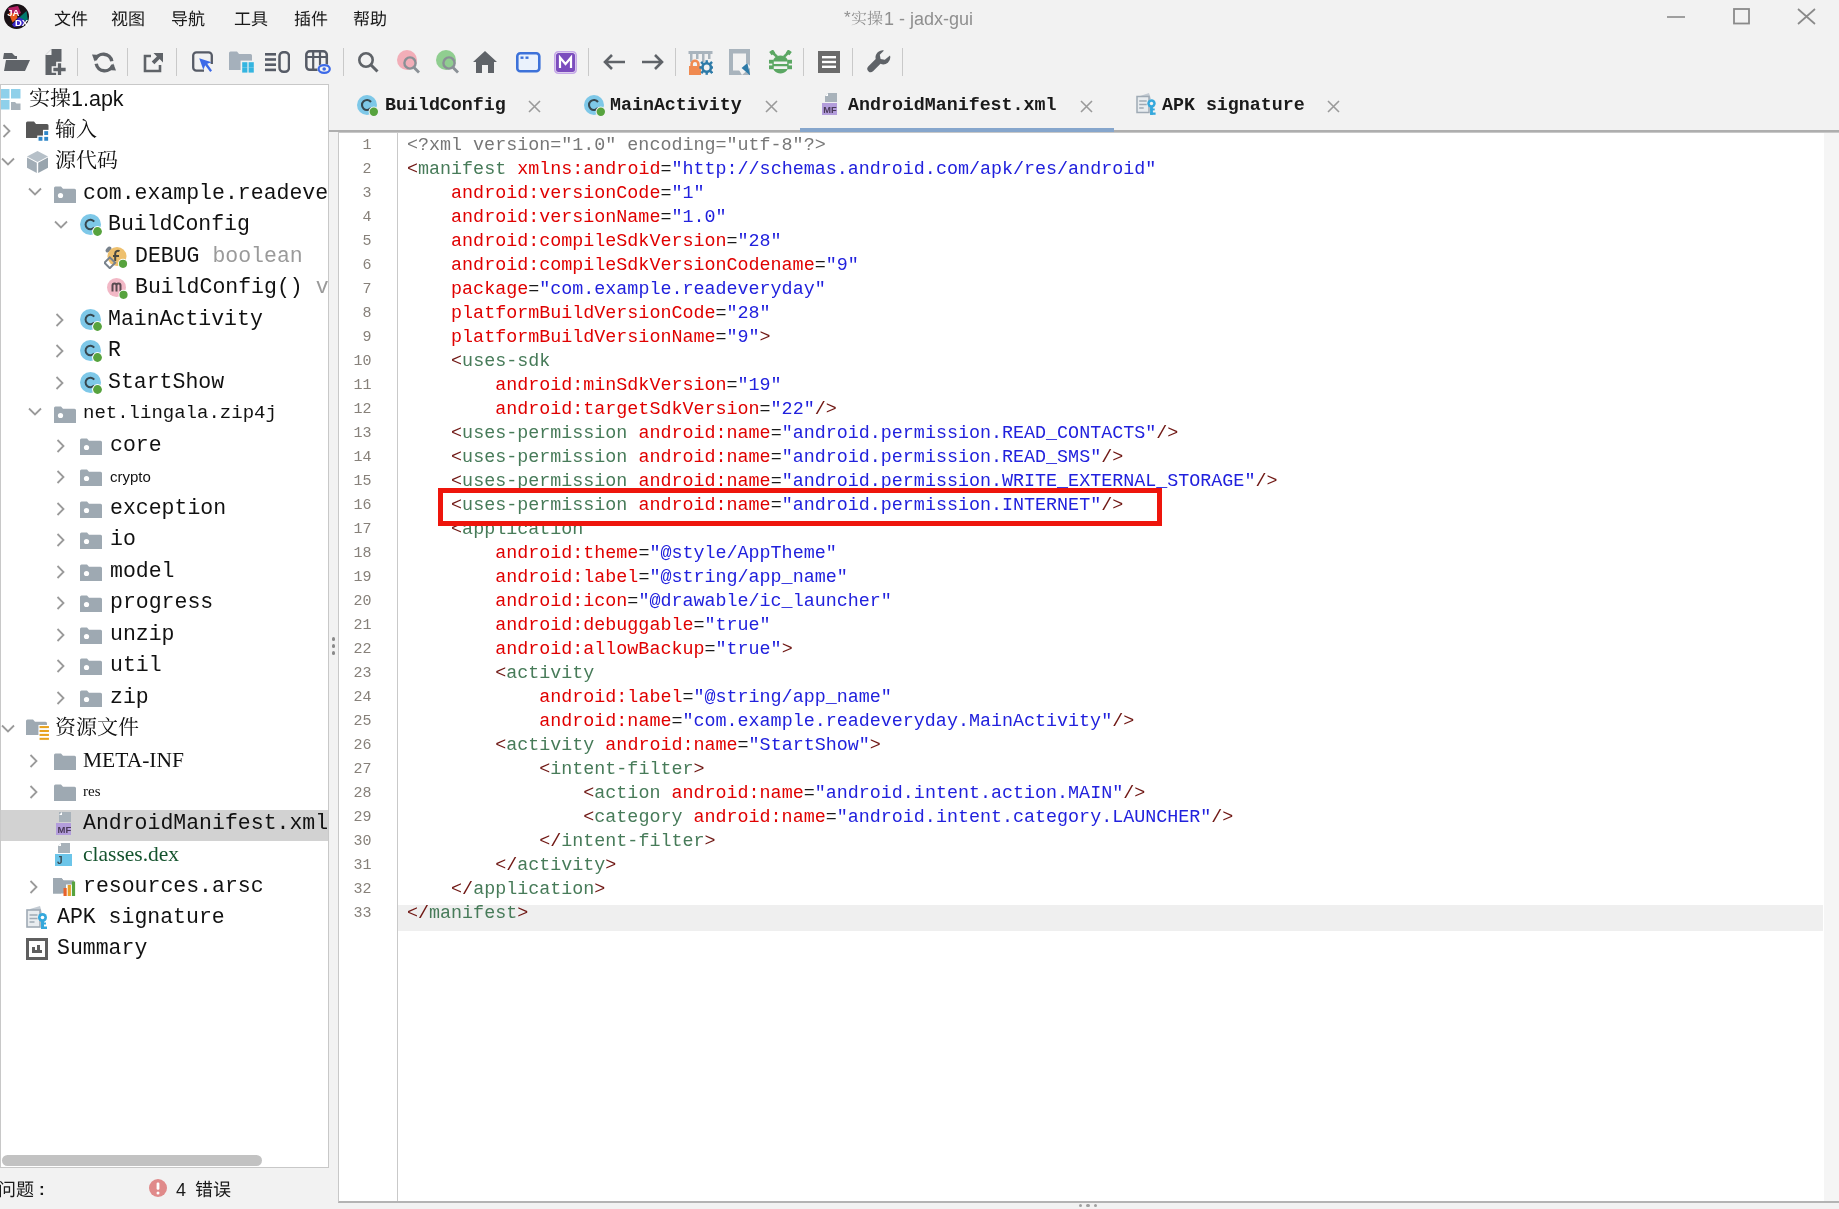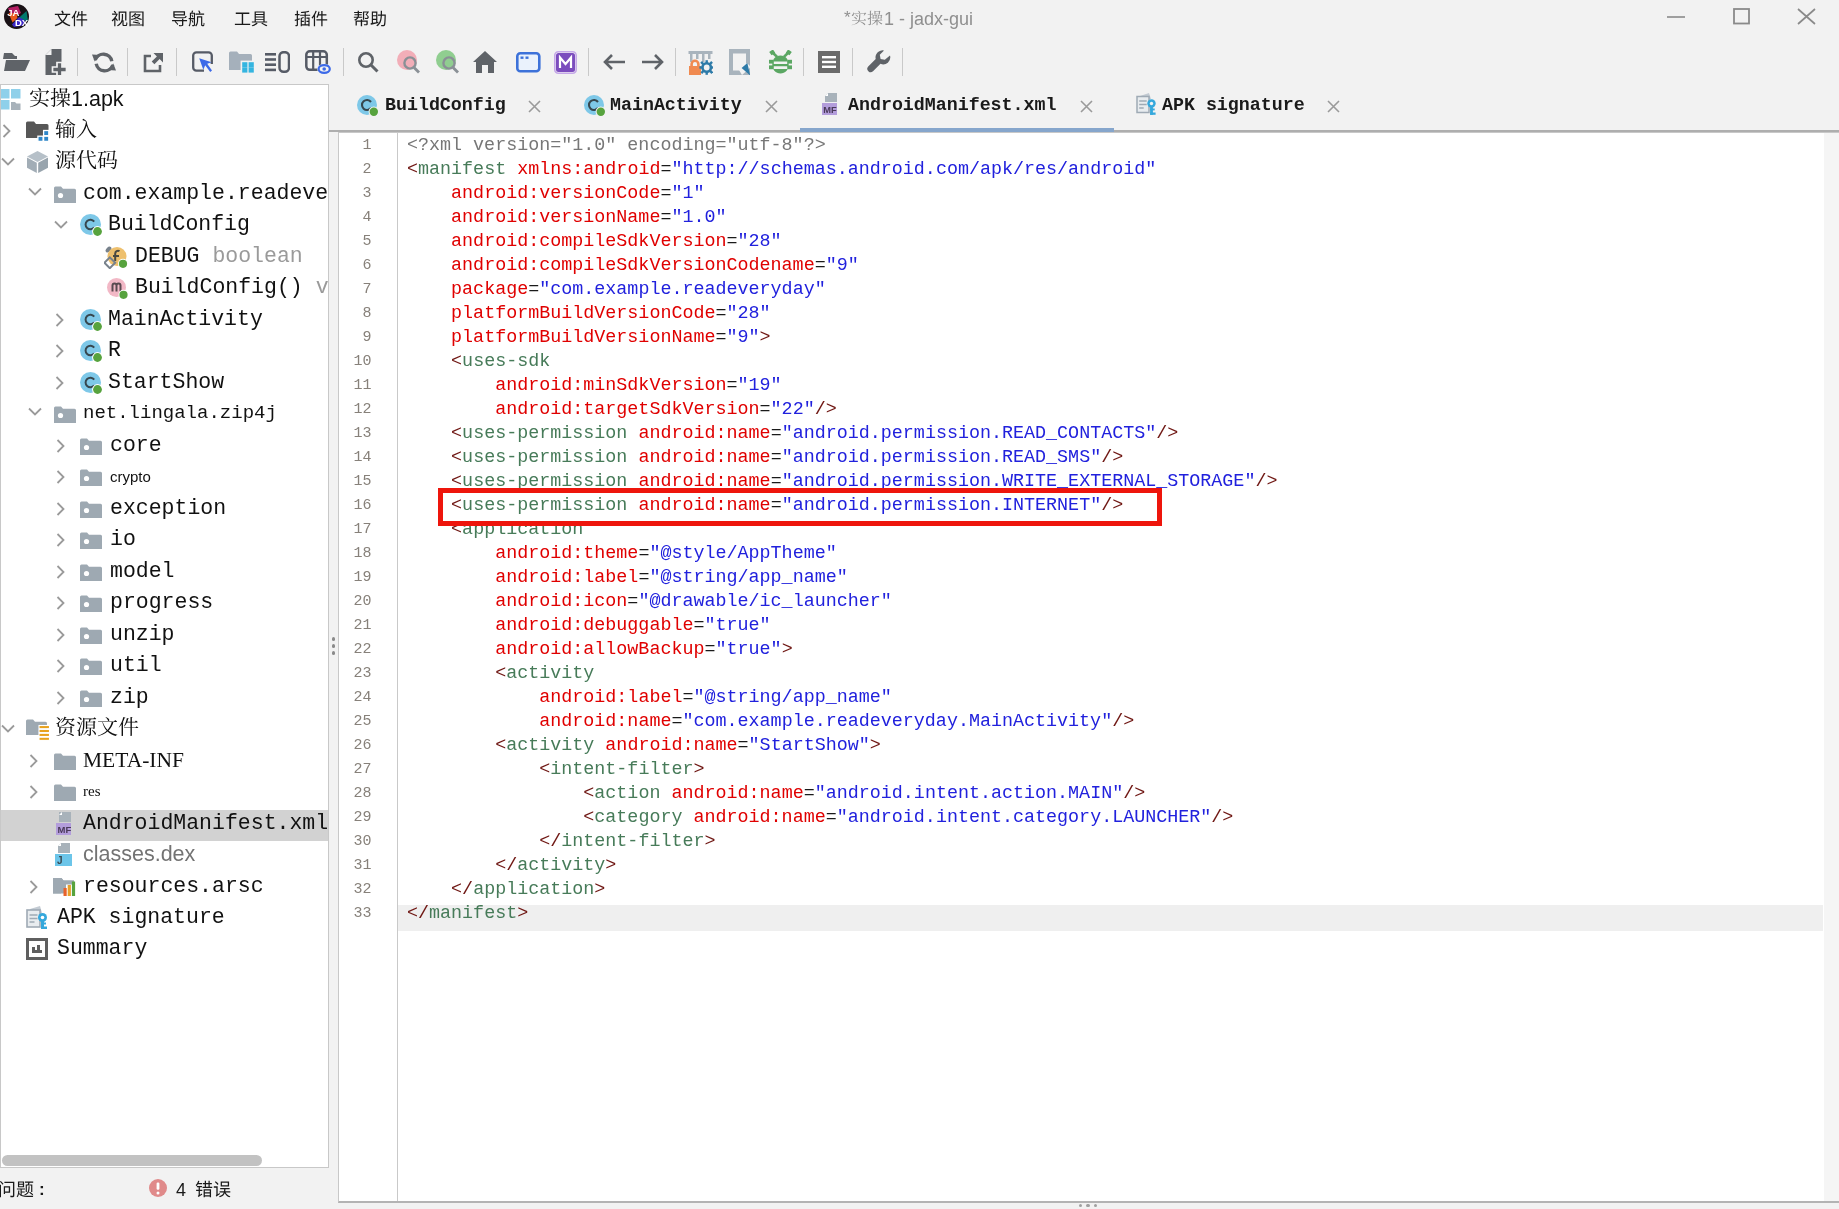--- a/index.html
+++ b/index.html
@@ -454,21 +454,21 @@
         <rect x="2" y="11" width="15" height="12" fill="#B39DDB"></rect>
         <text x="3.5" y="21" font-family="Liberation Sans" font-size="9.5" font-weight="bold" fill="#4a3a5a">MF</text>
       </svg>
 <div style="position:absolute;left:83px;top:807.54px;height:31.48px;line-height:31.48px;font-family:'Liberation Mono',monospace;font-size:21.5px;color:#111;white-space:pre">AndroidManifest.xml</div>
 <svg style="position:absolute;left:53px;top:843.02px" width="22" height="24" viewBox="0 0 22 24">
         <path fill="#A8B2BA" d="M8 0 H17 V10 H5 V3 Z"></path>
         <path fill="#fff" d="M5 3 L8 0 V3 Z"></path>
         <rect x="2" y="11" width="17" height="12" fill="#6CC5E9"></rect>
         <text x="4" y="21" font-family="Liberation Sans" font-size="10" font-weight="bold" fill="#3a4a52">J</text>
       </svg>
-<div style="position:absolute;left:83px;top:839.02px;height:31.48px;line-height:31.48px;font-family:Liberation Sans, sans-serif;font-size:21.5px;color:#737373;white-space:pre">classes.dex</div>
+<div style="position:absolute;left:83px;top:839.02px;height:31.48px;line-height:31.48px;font-family:Liberation Serif, serif;font-size:21.5px;color:#14532d;white-space:pre">classes.dex</div>
 <svg style="position:absolute;left:29px;top:879.5px" width="9" height="14" viewBox="0 0 9 14">
         <path fill="none" stroke="#9a9a9a" stroke-width="1.8" d="M1.5 1 L7.5 7 L1.5 13"></path>
       </svg>
 <svg style="position:absolute;left:53px;top:875.5px" width="23" height="22" viewBox="0 0 23 22">
         <path fill="#9EA9B2" d="M0 2 h8.5 l2 2.5 H21 v3 h-8 v9.5 H0 Z M0 8.5 h8 v9 H0 Z"></path>
         <path fill="#9EA9B2" d="M0 2 h8.5 l2 2.5 H21 v4 h-8.5 v9 H0 Z"></path>
         <rect x="10.5" y="12" width="3.2" height="8" fill="#E8622A"></rect>
         <rect x="14.7" y="9" width="3.2" height="11" fill="#E8A02A"></rect>
         <rect x="18.9" y="5.5" width="3.2" height="14.5" fill="#57A33E"></rect>
       </svg>

